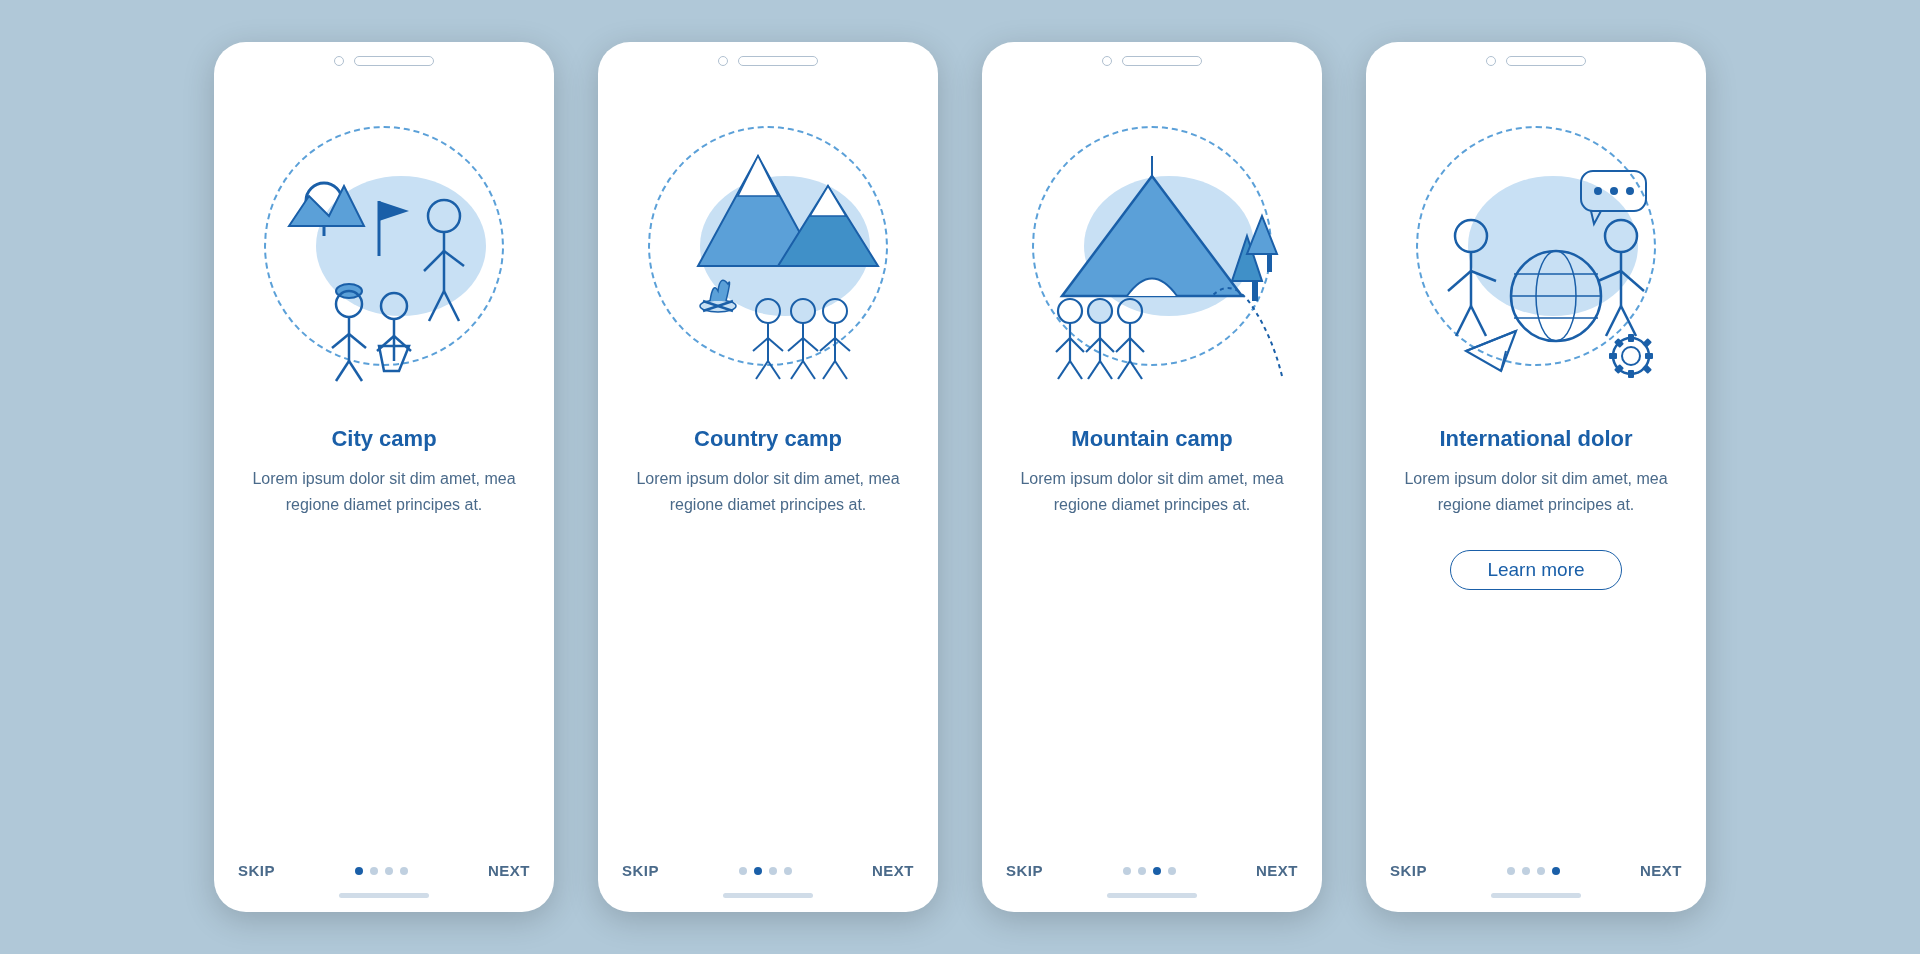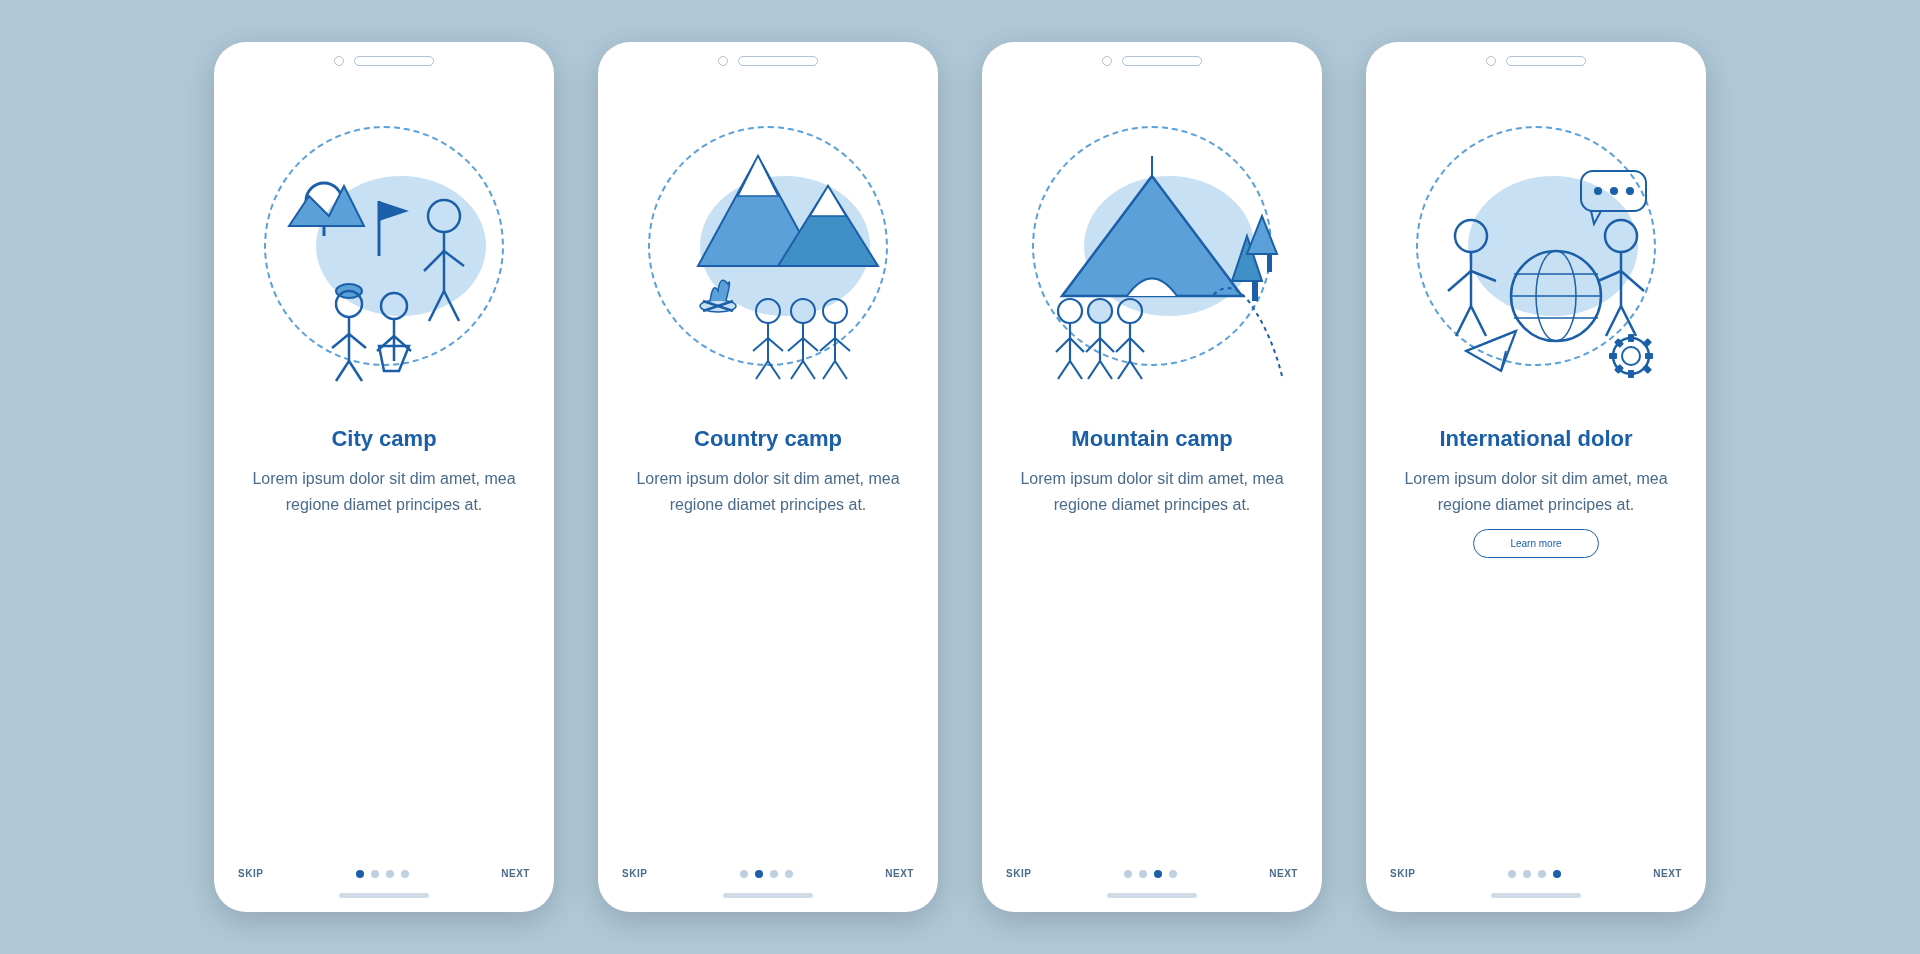--- a/index.html
+++ b/index.html
@@ -107,40 +107,40 @@
     }
 
     .camp-description {
       font-size: 16px;
       color: #4a6a8a;
       text-align: center;
       line-height: 1.6;
     }
 
     .learn-more-btn {
-      margin-top: 12px;
+      margin-top: 33px;
       border: 1.5px solid #1a5fa8;
       border-radius: 20px;
       padding: 8px 36px;
-      font-size: 10px;
+      font-size: 19px;
       color: #1a5fa8;
       background: white;
       cursor: pointer;
     }
 
     .bottom-nav {
       display: flex;
       align-items: center;
       justify-content: space-between;
       padding: 16px 24px 8px;
       flex-shrink: 0;
     }
 
     .skip-label, .next-label {
-      font-size: 10px;
+      font-size: 15px;
       font-weight: 700;
       color: #4a6a8a;
       letter-spacing: 0.5px;
     }
 
     .dots-row {
       display: flex;
       gap: 7px;
       align-items: center;
     }

